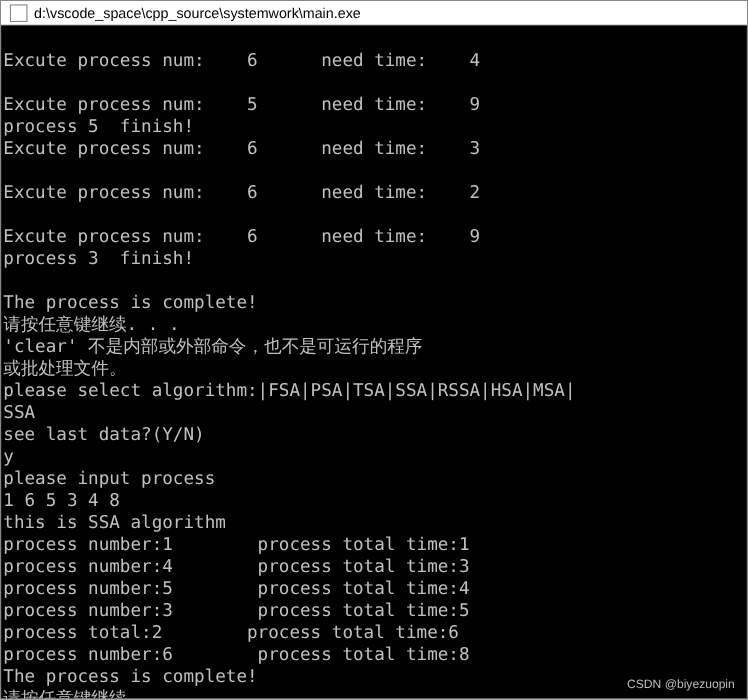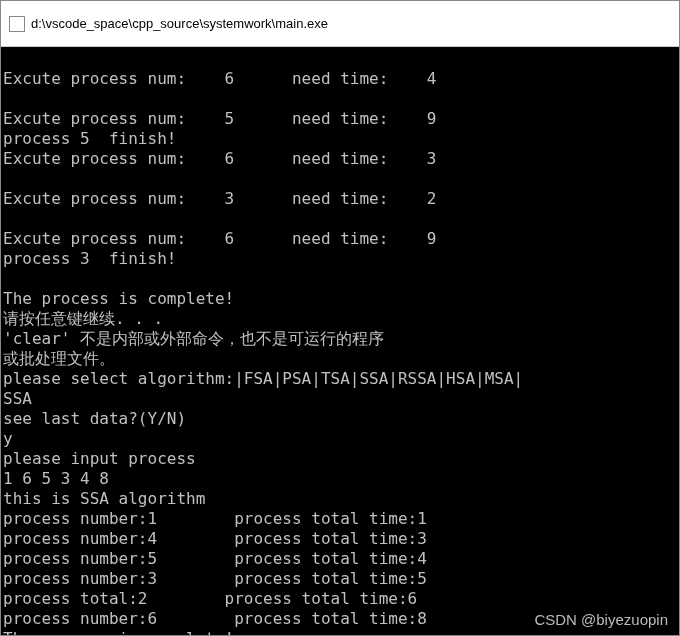--- a/index.html
+++ b/index.html
@@ -16,21 +16,21 @@
     }
     .window {
       width: 680px;
       height: 636px;
       border: 1px solid #888;
       background: #fff;
       display: flex;
       flex-direction: column;
     }
     .titlebar {
-      height: 46px;
+      height: 22px;
       background: #fff;
       border-bottom: 1px solid #ccc;
       display: flex;
       align-items: center;
       padding: 0 8px;
       font-size: 13px;
       color: #000;
     }
     .titlebar-icon {
       width: 16px;
@@ -48,40 +48,40 @@
       line-height: 20px;
       padding: 2px 2px;
       overflow: hidden;
       white-space: pre;
     }
     .watermark {
       position: absolute;
       bottom: 8px;
       right: 12px;
       color: #bbb;
-      font-size: 15px;
+      font-size: 11px;
       font-family: sans-serif;
     }
   </style>
 </head>
 <body>
 
 <div class="window">
   <div class="titlebar">
     <div class="titlebar-icon"></div>
     <span>d:\vscode_space\cpp_source\systemwork\main.exe</span>
   </div>
   <div class="terminal">
 <span>Excute process num:    6      need time:    4</span>
 <span></span>
 <span>Excute process num:    5      need time:    9</span>
 <span>process 5  finish!</span>
 <span>Excute process num:    6      need time:    3</span>
 <span></span>
-<span>Excute process num:    3      need time:    2</span>
+<span>Excute process num:    6      need time:    2</span>
 <span></span>
 <span>Excute process num:    6      need time:    9</span>
 <span>process 3  finish!</span>
 <span></span>
 <span>The process is complete!</span>
 <span>请按任意键继续. . .</span>
 <span>'clear' 不是内部或外部命令，也不是可运行的程序</span>
 <span>或批处理文件。</span>
 <span>please select algorithm:|FSA|PSA|TSA|SSA|RSSA|HSA|MSA|</span>
 <span>SSA</span>

